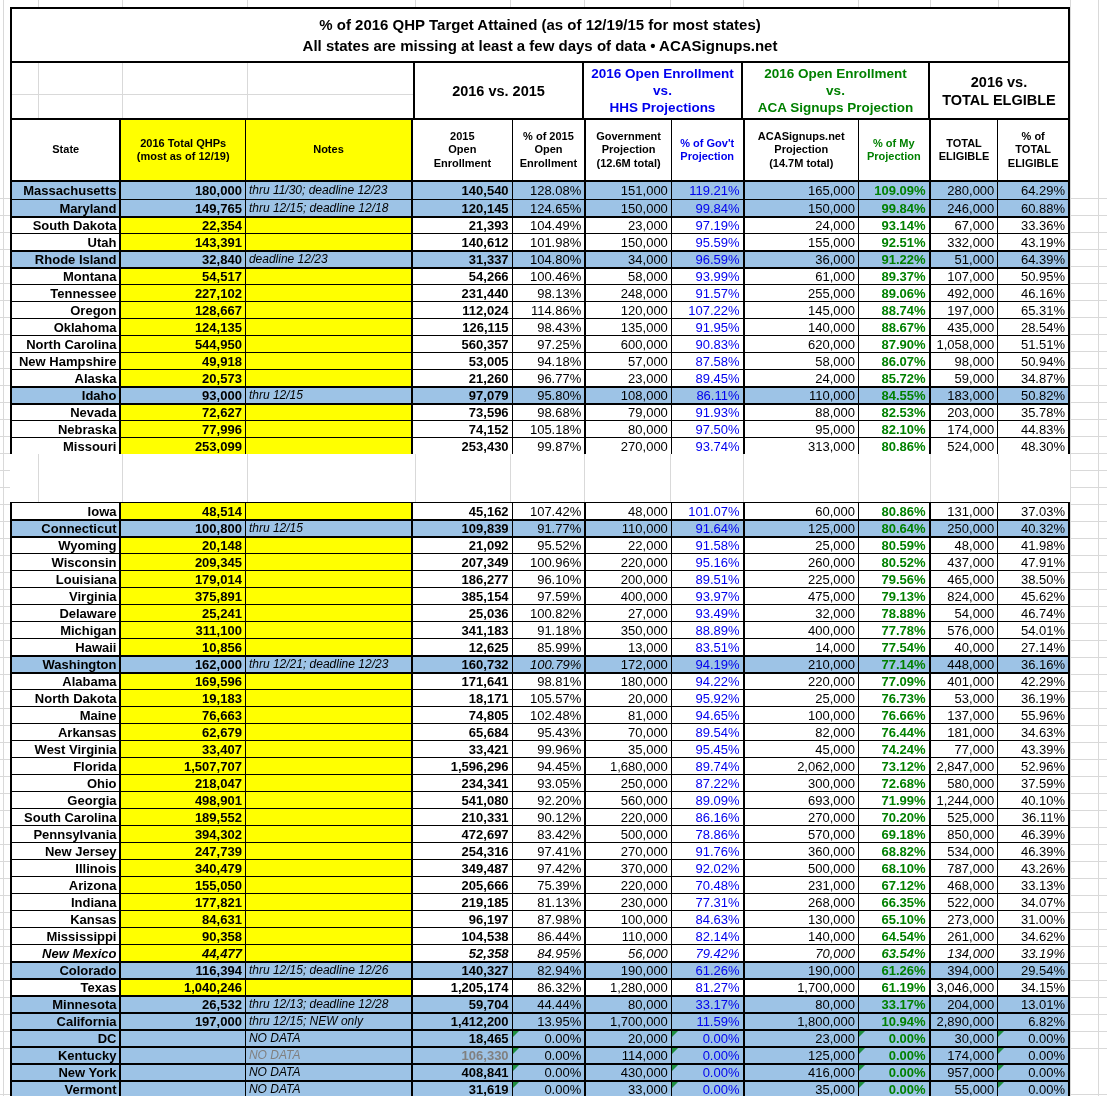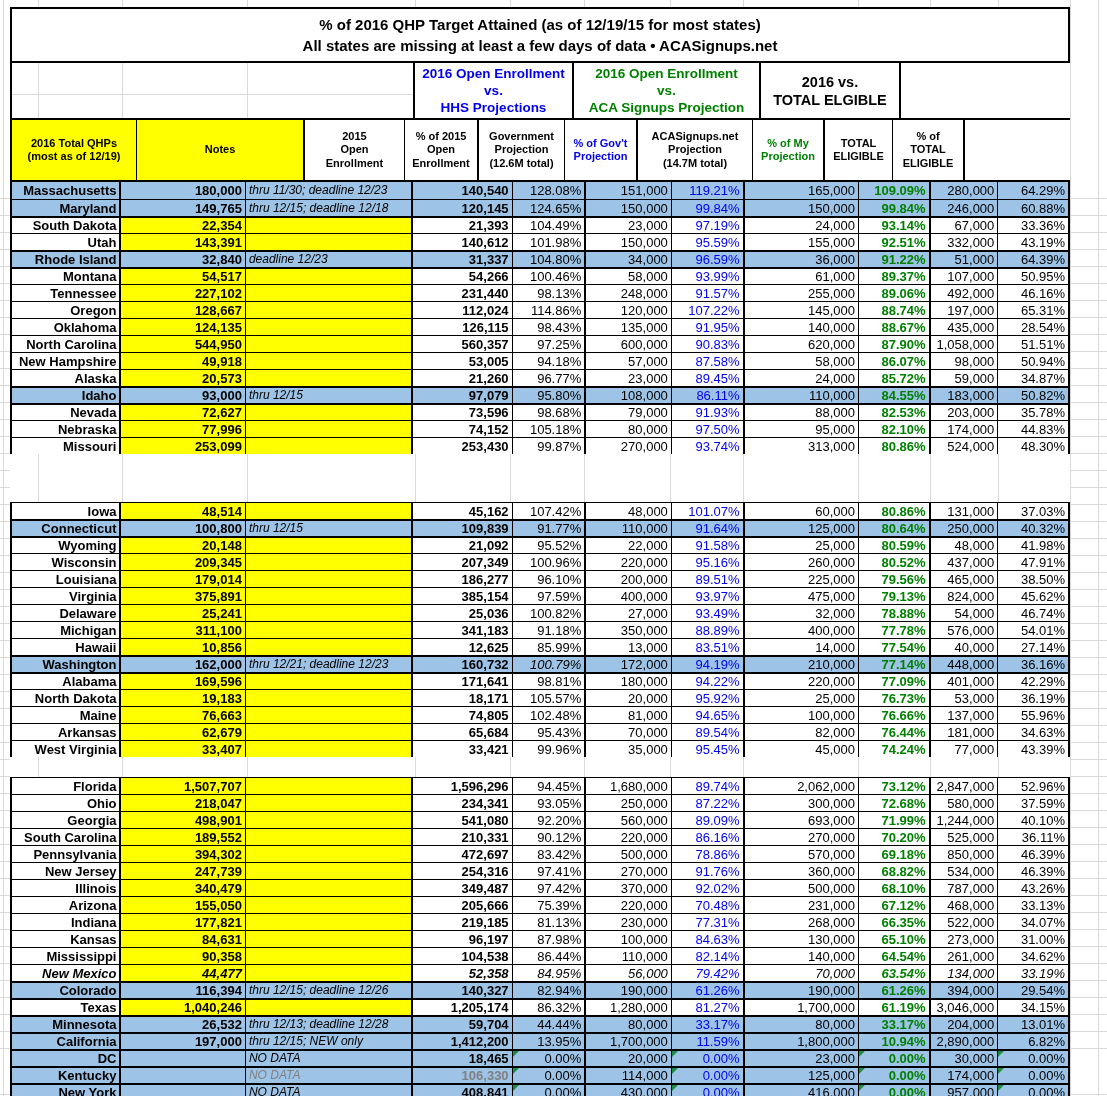--- a/index.html
+++ b/index.html
@@ -70,31 +70,33 @@
 
 <div id="sheet">
 
   <div class="title-box">
     <div>% of 2016 QHP Target Attained (as of 12/19/15 for most states)</div>
     <div>All states are missing at least a few days of data • ACASignups.net</div>
   </div>
 
   <div class="group-row">
     <div class="g-cell g-blank"></div>
+    <div class="g-cell g-vs2015">2016 vs. 2015</div>
     <div class="g-cell g-hhs">2016 Open Enrollment
 vs.
 HHS Projections</div>
     <div class="g-cell g-aca">2016 Open Enrollment
 vs.
 ACA Signups Projection</div>
     <div class="g-cell g-elig">2016 vs.
 TOTAL ELGIBLE</div>
   </div>
 
   <div class="header-row">
+    <div class="h-cell w0 br2">State</div>
     <div class="h-cell w1 br1 yl">2016 Total QHPs
 (most as of 12/19)</div>
     <div class="h-cell w2 br2 yl">Notes</div>
     <div class="h-cell w3 br1">2015
 Open
 Enrollment</div>
     <div class="h-cell w4 br2">% of 2015
 Open
 Enrollment</div>
     <div class="h-cell w5 br1">Government
@@ -1193,21 +1195,21 @@
         <div class="cell w8 d8 br2">
           <span>74.24%</span>
         </div>
         <div class="cell w9 d9 br1">
           <span>77,000</span>
         </div>
         <div class="cell w10 d10 br2">
           <span>43.39%</span>
         </div>
       </div>
-      <div class="row" style="border-top: 1px solid rgb(0, 0, 0); margin-top: 20px;">
+      <div class="row" style="border-top: 1px solid rgb(0, 0, 0);">
         <div class="cell w0 d0 br2">
           <span>Florida</span>
         </div>
         <div class="cell w1 d1 br1 yl">
           <span>1,507,707</span>
         </div>
         <div class="cell w2 d2 br2 yl">
           <span></span>
         </div>
         <div class="cell w3 d3 br1">

